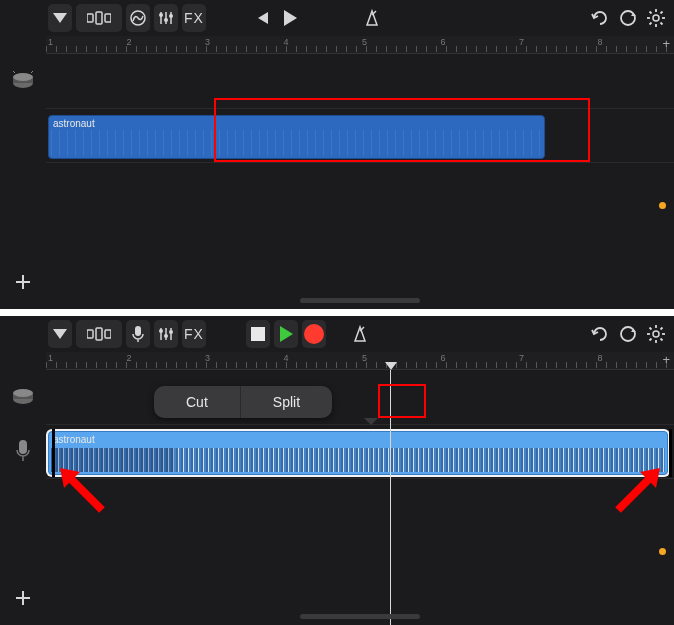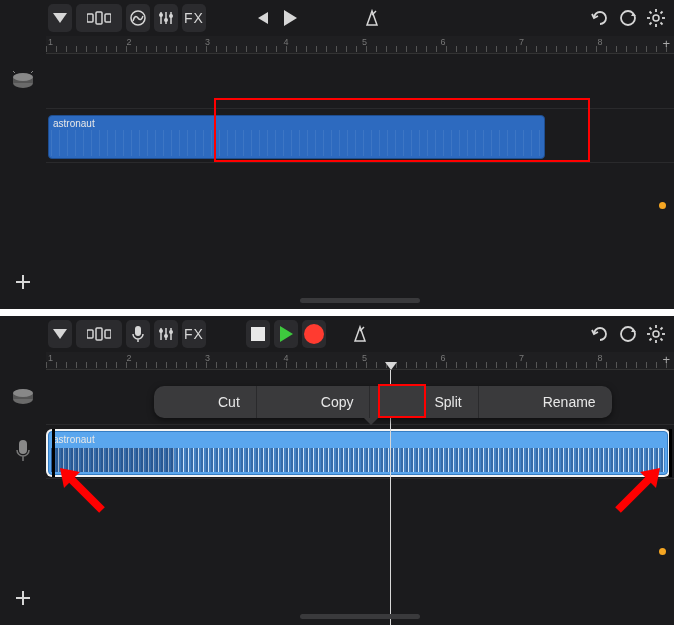--- a/index.html
+++ b/index.html
@@ -233,26 +233,25 @@
   display: flex;
   background: #3a3a3c;
   border-radius: 10px;
   padding: 0;
   top: 70px;
   left: 154px;
   box-shadow: 0 2px 6px rgba(0,0,0,0.5);
   z-index: 10;
 }
 .ctxitem {
-  padding: 8px 16px;
+  padding: 8px 32px;
   font-size: 14px;
   color: #e8e8e8;
   border-right: 1px solid #2a2a2c;
   position: relative;
-  margin-left: 48px;
 }
 .ctxitem:last-child { border-right: none; }
 .ctxmenu::after {
   content: "";
   position: absolute;
   bottom: -7px;
   left: 210px;
   width: 0; height: 0;
   border-left: 7px solid transparent;
   border-right: 7px solid transparent;
@@ -497,23 +496,21 @@
         <span class="num" style="left: 237.5px;">4</span>
         <span class="num" style="left: 316px;">5</span>
         <span class="num" style="left: 394.5px;">6</span>
         <span class="num" style="left: 473px;">7</span>
         <span class="num" style="left: 551.5px;">8</span>
       </div>
   </div>
 
   <div class="ctxmenu" id="ctxmenu">
       <div class="ctxitem">Cut</div>
-      <div class="ctxitem">Copy</div>
       <div class="ctxitem">Split</div>
-      <div class="ctxitem">Rename</div>
     </div>
   <div class="red-box-split"></div>
 
   <div class="tracks">
     <div class="track-heads">
       <div class="track-head">
         <svg width="28" height="20">
             <ellipse cx="14" cy="12" rx="10" ry="5" fill="#6a6a6a"></ellipse>
             <rect x="4" y="6" width="20" height="6" fill="#555"></rect>
             <ellipse cx="14" cy="6" rx="10" ry="4" fill="#888"></ellipse>

